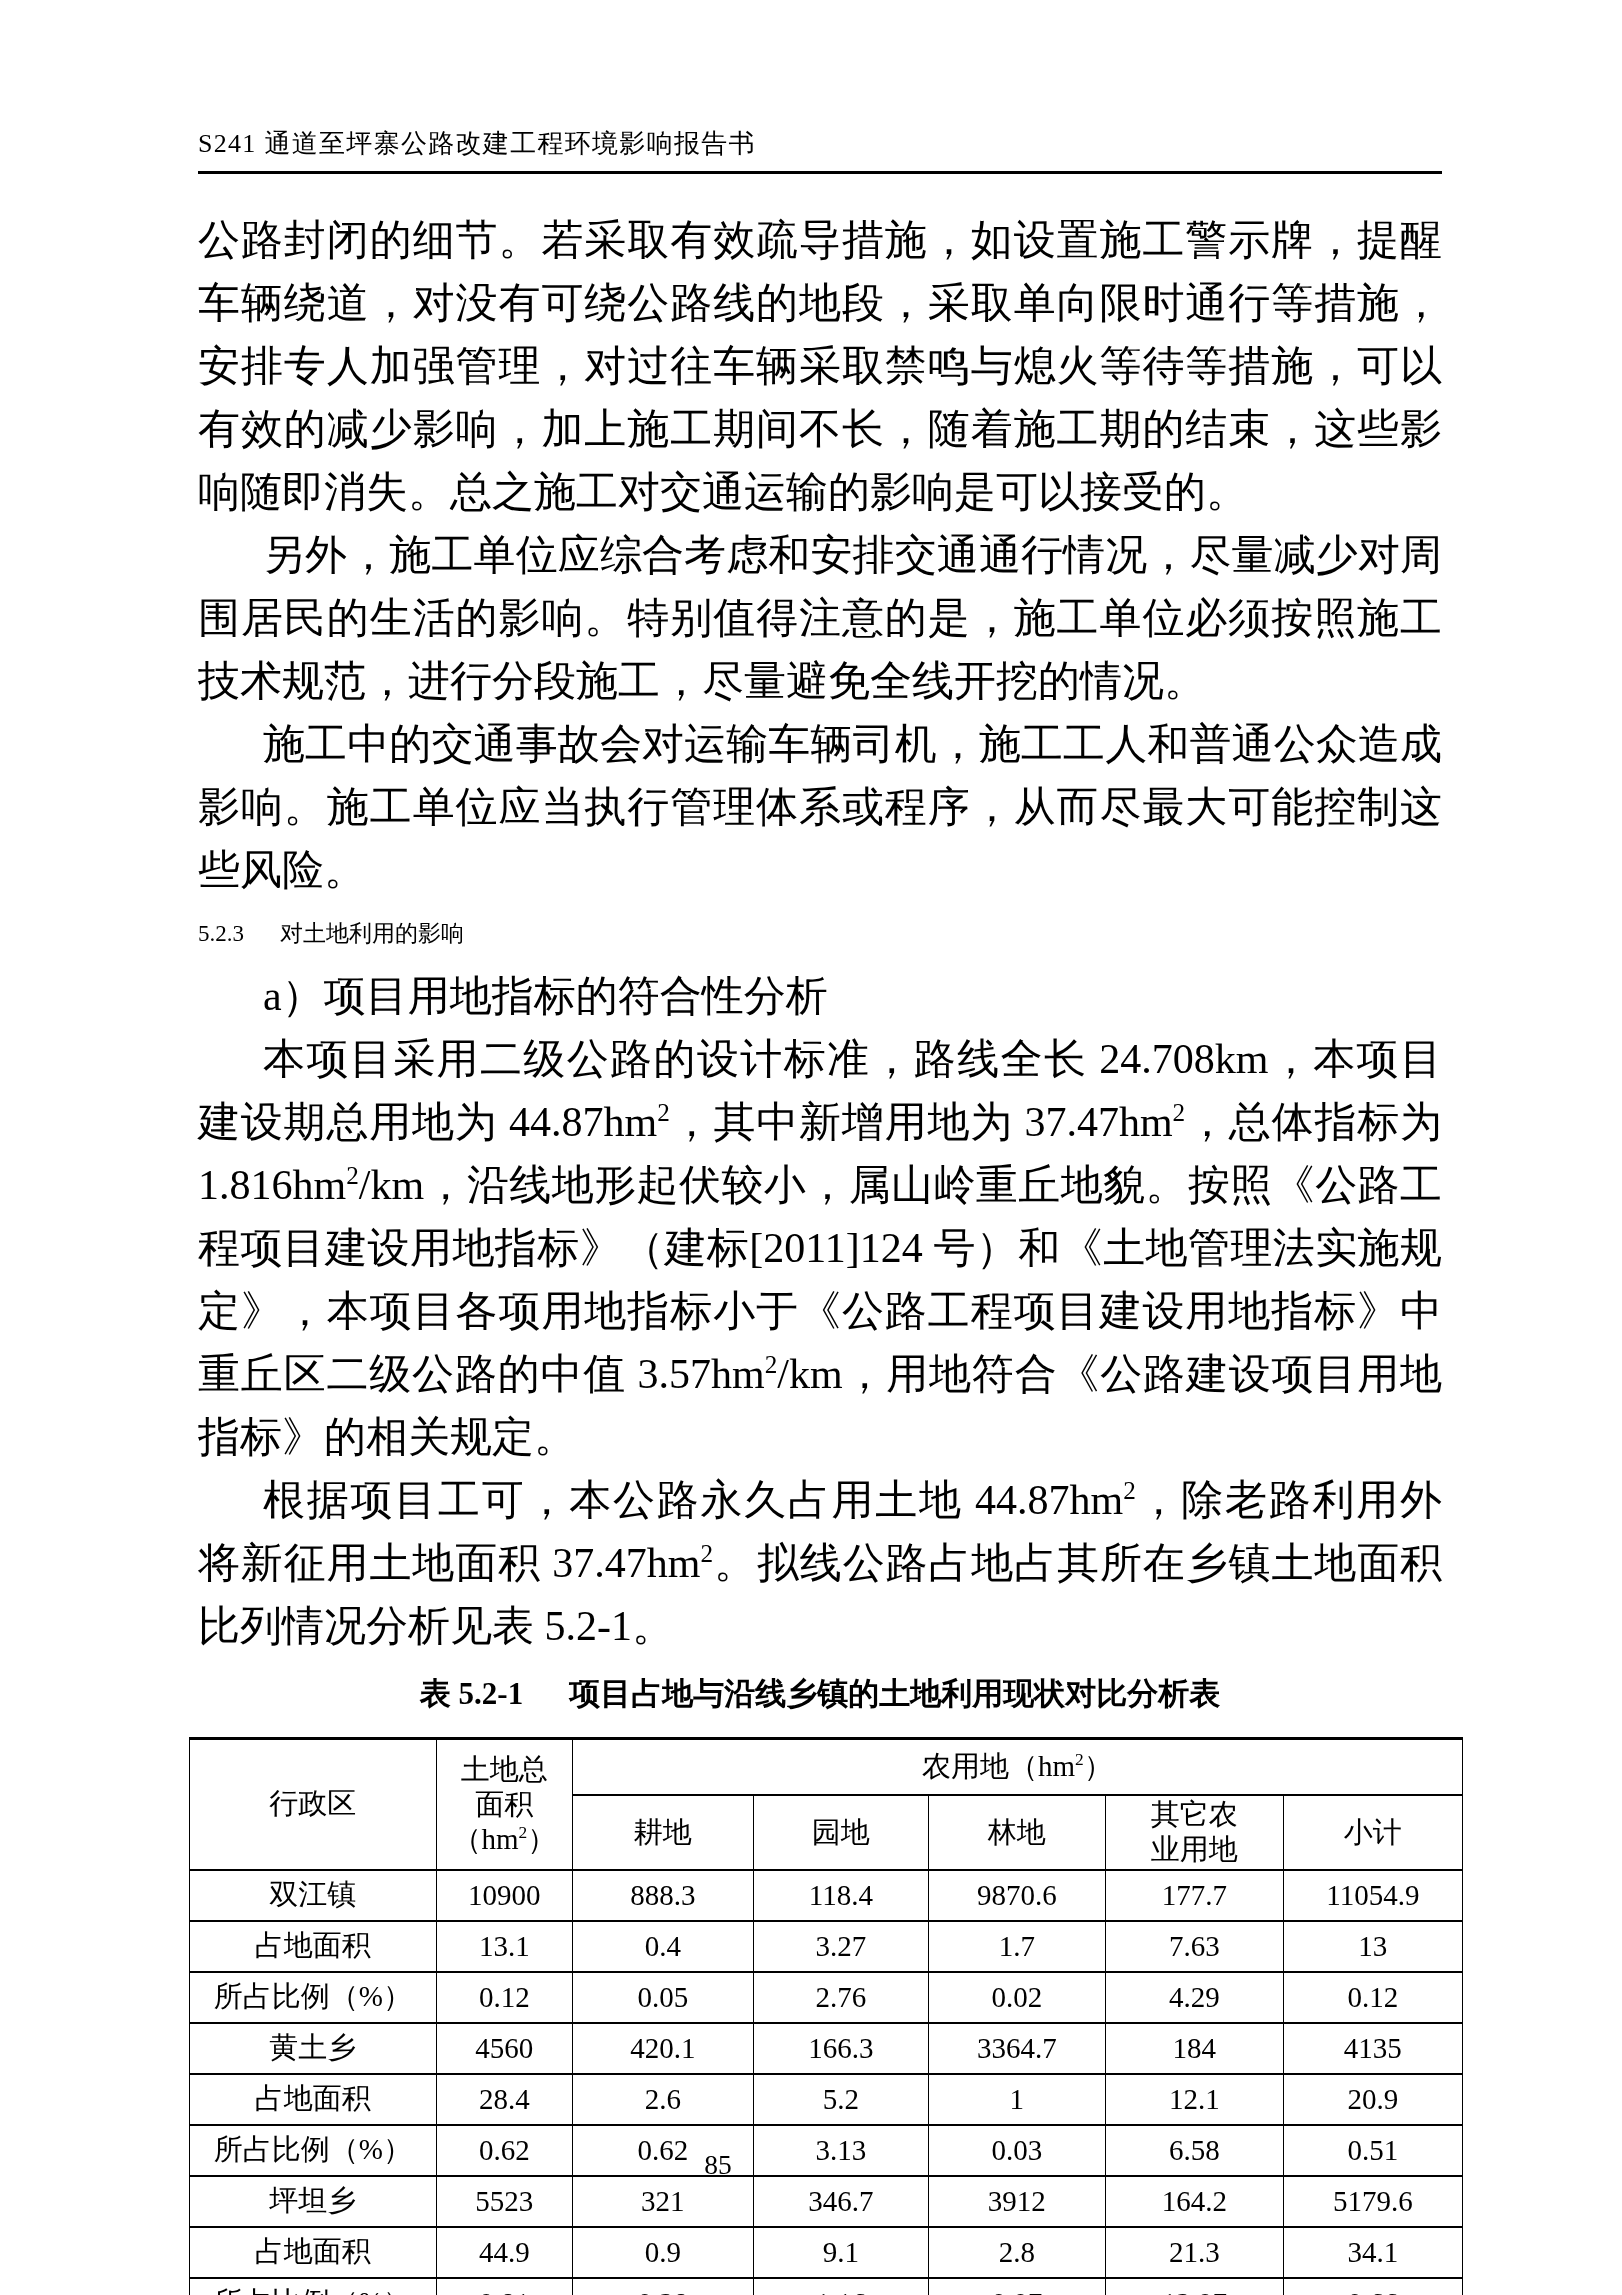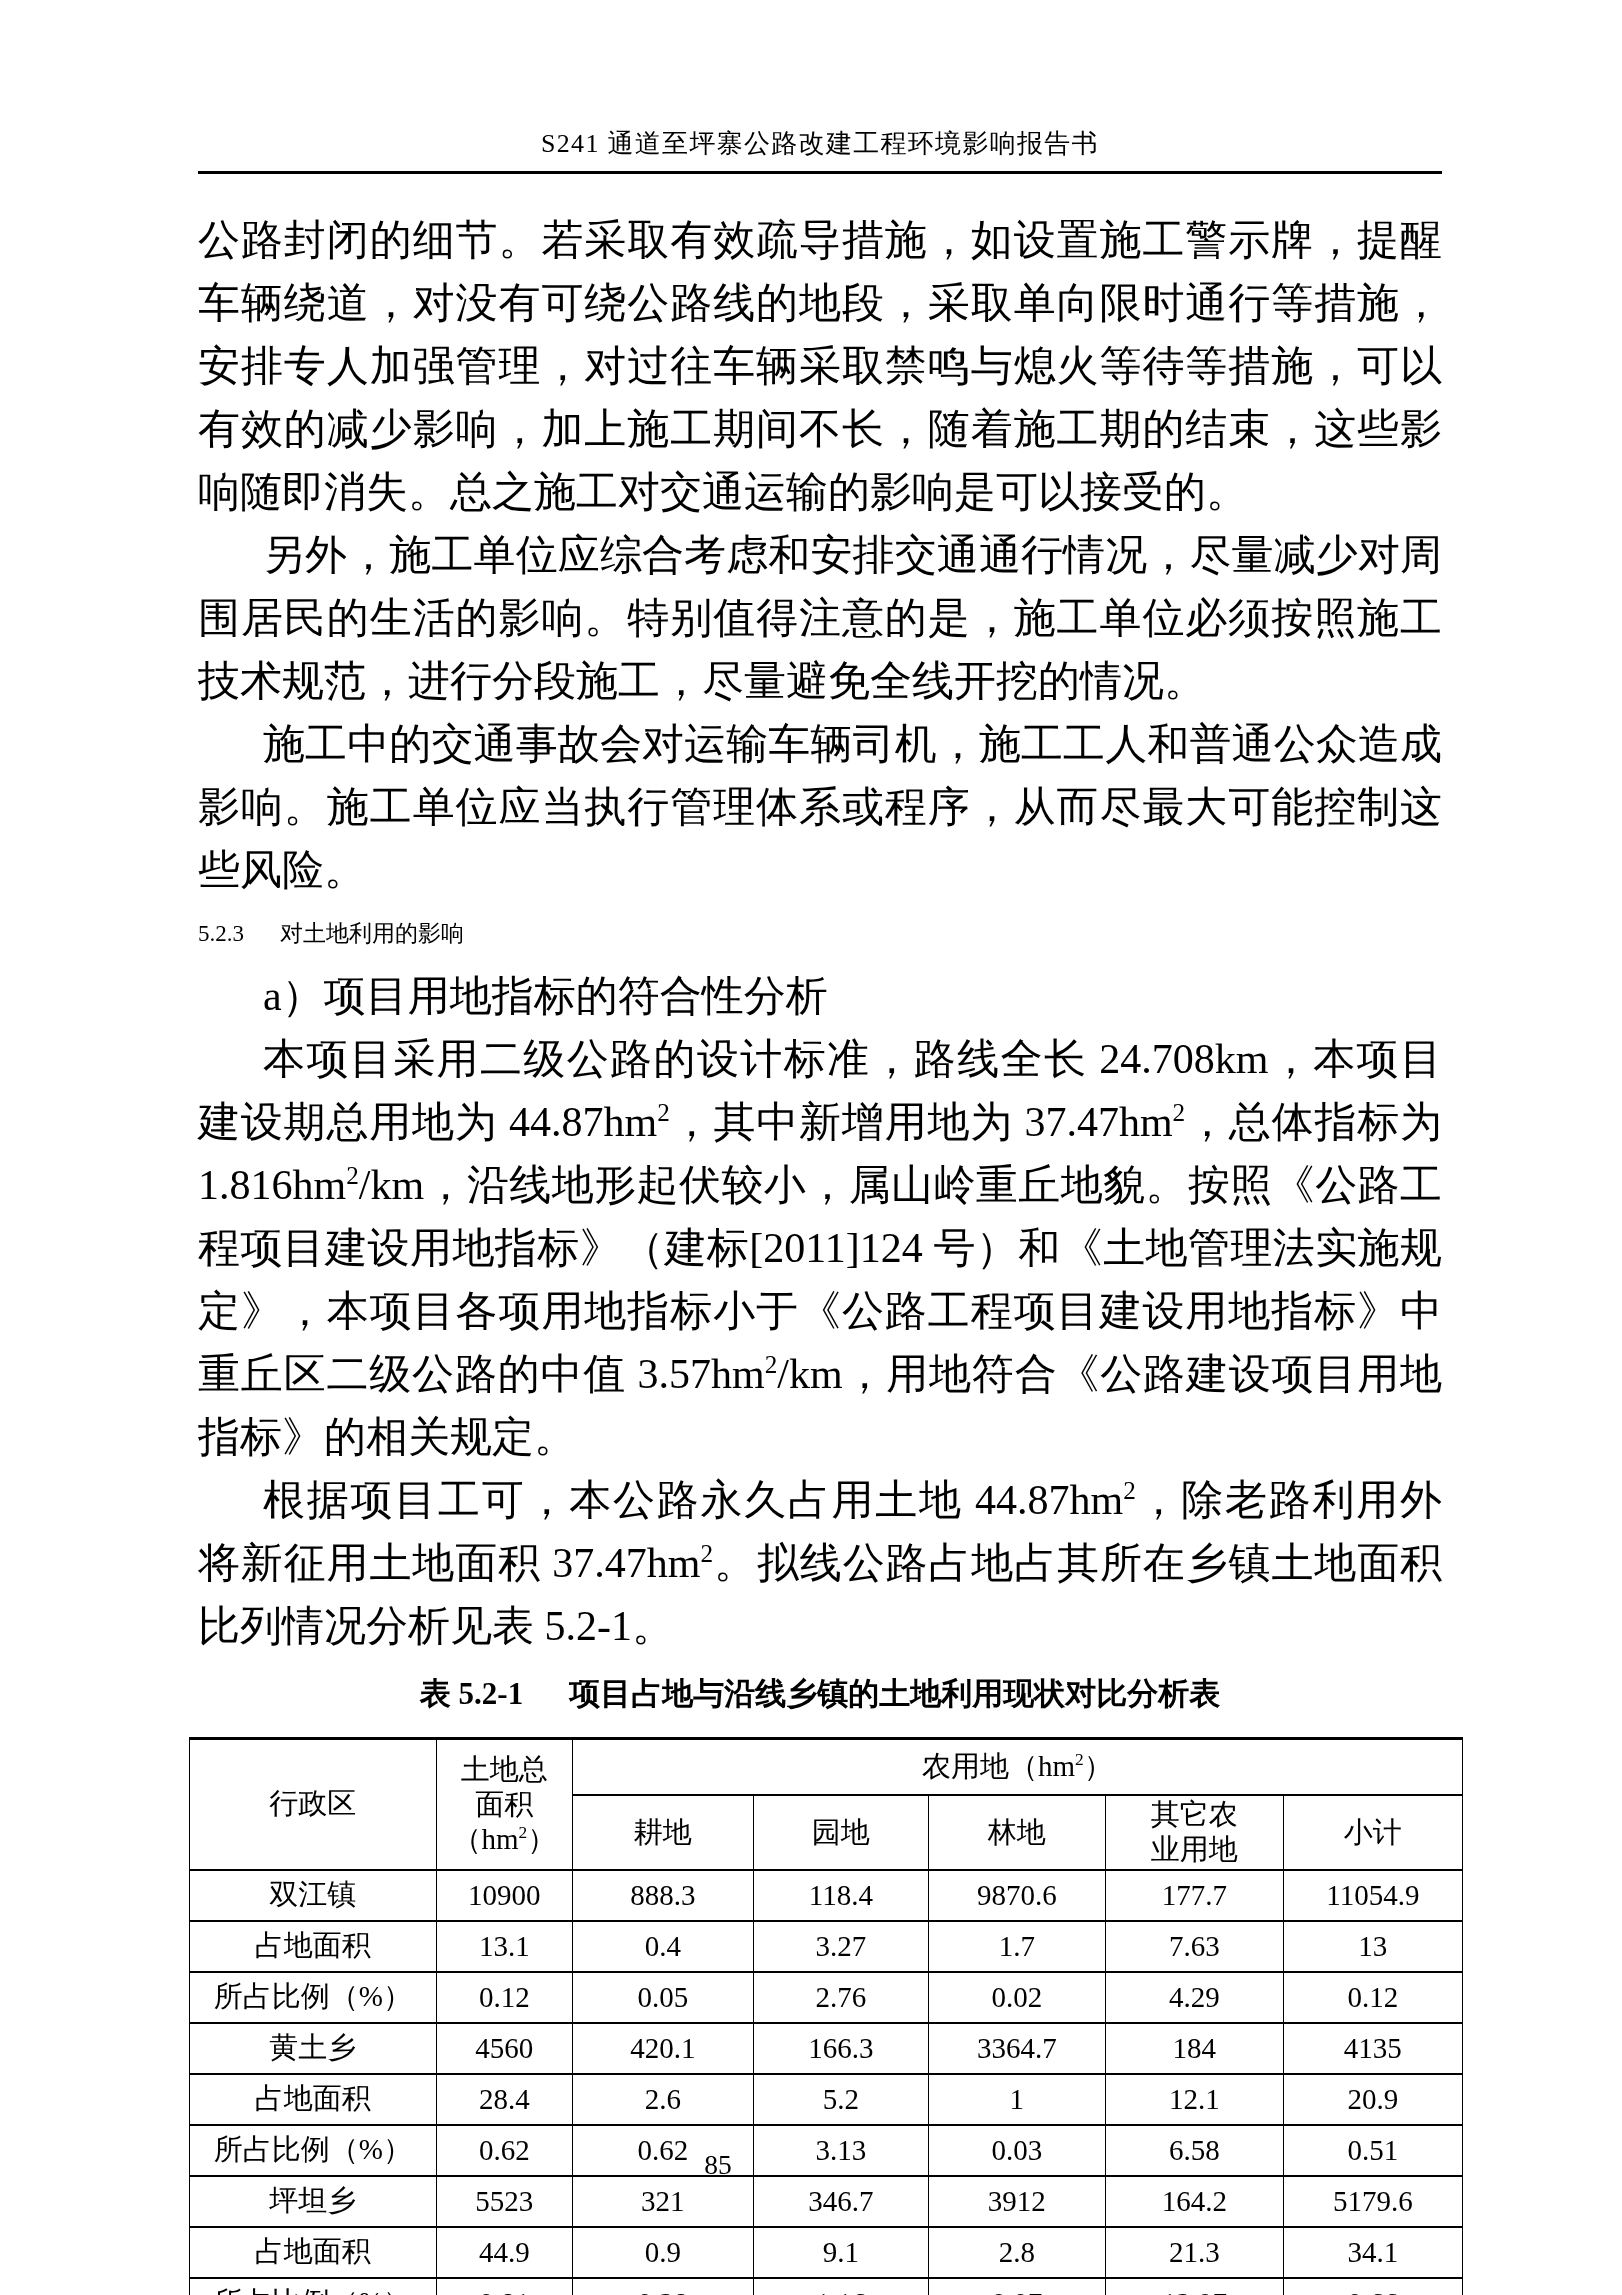--- a/index.html
+++ b/index.html
@@ -6,21 +6,21 @@
   .page{
     position:relative;
     width:1622px;height:2295px;
     background:#ffffff;
     color:#000;
     font-family:"Liberation Serif","DejaVu Serif",serif;
     overflow:hidden;
   }
   .content{position:absolute;left:198px;width:1244px;top:124px;}
   .doc-header{
-    text-align:center;
+    text-align:left;
     font-size:26px;line-height:39px;letter-spacing:1.3px;
     padding-bottom:7.9px;
     border-bottom:3.9px solid #000;
   }
   .para{
     font-size:42px;line-height:63px;
     text-align:justify;
     margin:0;
     text-indent:65px;
     font-weight:400;

